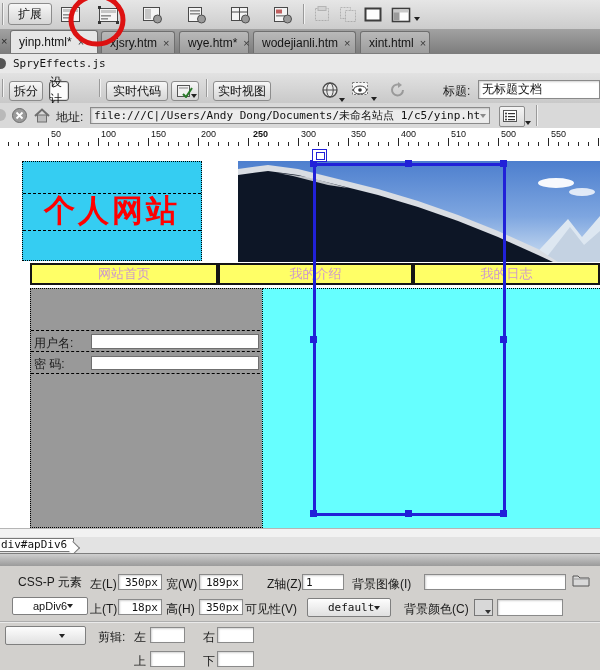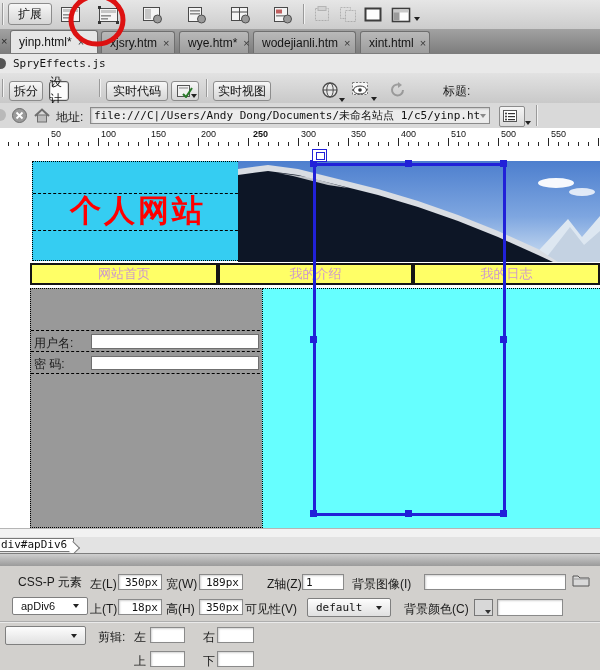--- a/index.html
+++ b/index.html
@@ -9,21 +9,21 @@
   .lbl{position:absolute;font-size:12px;color:#1a1a1a;white-space:nowrap;}
   .inp{position:absolute;background:#fff;border:1px solid #8a8a8a;box-shadow:inset 1px 1px 2px rgba(0,0,0,.18);
        font:11px "DejaVu Sans Mono","Liberation Mono",monospace;padding:0 3px;box-sizing:border-box;color:#111;}
   input.inp{outline:none;}
   .btn{position:absolute;display:flex;align-items:center;justify-content:center;font-size:12px;color:#111;
        background:linear-gradient(#f7f7f7,#d6d6d6);border:1px solid #8c8c8c;border-radius:3px;box-sizing:border-box;}
   .btn.pressed{background:#fbfbfb;border:1px solid #565656;box-shadow:inset 0 0 0 1px #d8d8d8;}
   .sep{position:absolute;width:1px;background:#9a9a9a;box-shadow:1px 0 0 #f2f2f2;}
   .caret{display:inline-block;width:0;height:0;border-left:3px solid transparent;border-right:3px solid transparent;border-top:4px solid #222;}
   .combo{position:absolute;background:linear-gradient(#fdfdfd,#e0e0e0);border:1px solid #7f7f7f;border-radius:2px;
-         font-size:11px;display:flex;align-items:center;justify-content:space-between;padding:0 8px;box-sizing:border-box;color:#111;}
+         font-size:11px;display:flex;align-items:center;justify-content:space-between;padding:0 20px;box-sizing:border-box;color:#111;}
   
   #topbar{left:0;top:0;width:600px;height:29px;background:linear-gradient(#e6e6e6,#cccccc);border-bottom:1px solid #9b9b9b;}
   .tbicon{position:absolute;top:3px;width:28px;height:23px;display:flex;align-items:center;justify-content:center;border-radius:2px;}
   .tbicon.dim{opacity:.35;}
   
   #tabbar{left:0;top:29px;width:600px;height:25px;background:linear-gradient(#a2a2a2,#7c7c7c);}
   .tab{position:absolute;top:2px;height:22px;display:flex;align-items:center;gap:6px;padding:0 6px 0 8px;box-sizing:border-box;
        background:linear-gradient(#b9b9b9,#9d9d9d);border:1px solid #6f6f6f;border-bottom:none;border-radius:3px 3px 0 0;font-size:12px;color:#141414;}
   .tab.active{background:#e6e6e6;height:23px;top:1px;z-index:2;}
   .tabx{font-size:11px;color:#3a3a3a;line-height:10px;}
@@ -222,20 +222,21 @@
       </svg>
       <span class="caret" style="position:absolute;right:-6px;bottom:0;"></span>
     </div>
     <div class="abs" style="left:390px;top:9px;opacity:.35;">
       <svg width="16" height="16" viewBox="0 0 16 16">
         <path d="M13 8 A5.5 5.5 0 1 1 8 2.5" fill="none" stroke="#333" stroke-width="2"></path>
         <path d="M8 0 L12 3 L8 6 Z" fill="#333"></path>
       </svg>
     </div>
     <span class="lbl" style="left:443px;top:10px;">标题:</span>
+    <input class="inp" style="left: 478px; top: 7px; width: 122px; height: 19px; font-family: &quot;Liberation Sans&quot;, sans-serif; font-size: 12px;" value="无标题文档">
   </div>
 
   <div id="addrbar" class="abs">
     <div class="abs" style="left:-6px;top:6px;width:12px;height:12px;border-radius:50%;background:#b9b9b9;"></div>
     <div class="abs" style="left:12px;top:5px;">
       <svg width="15" height="15" viewBox="0 0 15 15">
         <circle cx="7.5" cy="7.5" r="7" fill="#9a9a9a" stroke="#6d6d6d"></circle>
         <path d="M4.5 4.5 L10.5 10.5 M10.5 4.5 L4.5 10.5" stroke="#fff" stroke-width="1.8"></path>
       </svg>
     </div>
@@ -334,21 +335,21 @@
       <span class="rlabel" style="left: 551px;">550</span>
       <div class="tick" style="left: 558px;"></div>
       <div class="tick" style="left: 568px;"></div>
       <div class="tick" style="left: 578px;"></div>
       <div class="tick" style="left: 588px;"></div>
       <div class="tick major" style="left: 598px;"></div>
     </div>
 
   <div id="canvas" class="abs">
 
-    <div class="abs dotted" style="left: 32px; top: 15px; width: 212px; height: 100px; box-sizing: border-box; background: rgb(53, 205, 242); font-family: Liberation Serif, serif;">
+    <div class="abs dotted" style="left: 22px; top: 15px; width: 180px; height: 100px; box-sizing: border-box; background: rgb(53, 205, 242); font-family: Liberation Serif, serif;">
       <div class="dashline" style="top:31px;"></div>
       <div class="dashline" style="top:68px;"></div>
       <div class="abs" style="left: 0px; top: 30px; width: 100%; height: 38px; line-height: 38px; text-align: center; font-size: 31px; letter-spacing: 3px; font-weight: bold; color: rgb(255, 0, 0);">个人网站</div>
     </div>
 
     <svg class="abs" style="left:238px;top:15px;" width="362" height="101" viewBox="0 0 362 101">
       <defs>
         <linearGradient id="sky" x1="0" y1="0" x2="0" y2="1">
           <stop offset="0" stop-color="#4d7fce"></stop>
           <stop offset="0.55" stop-color="#7ea6e0"></stop>

